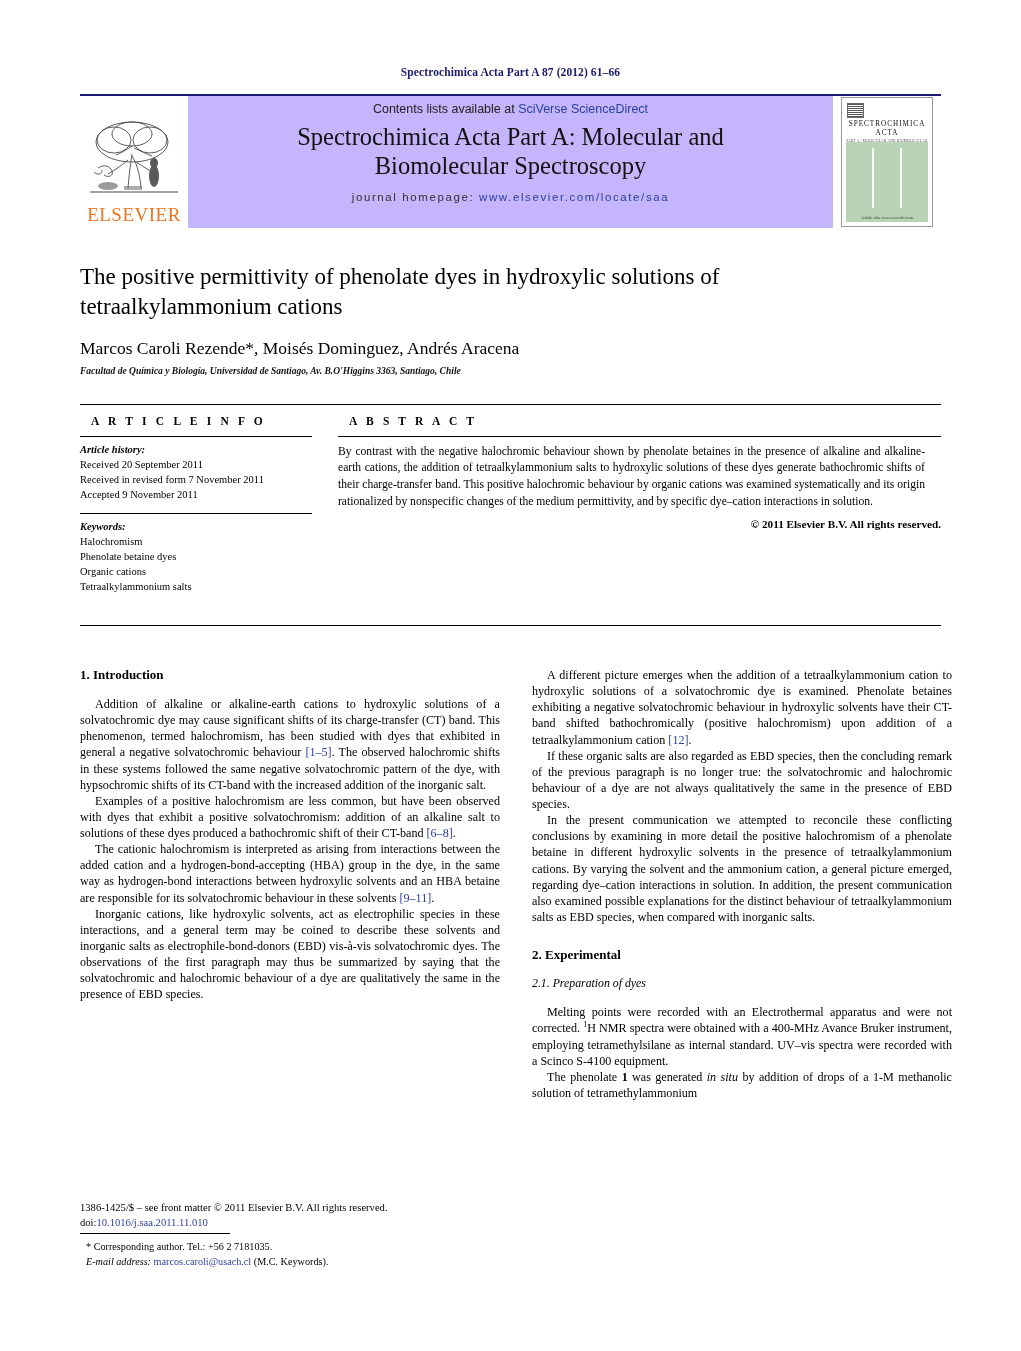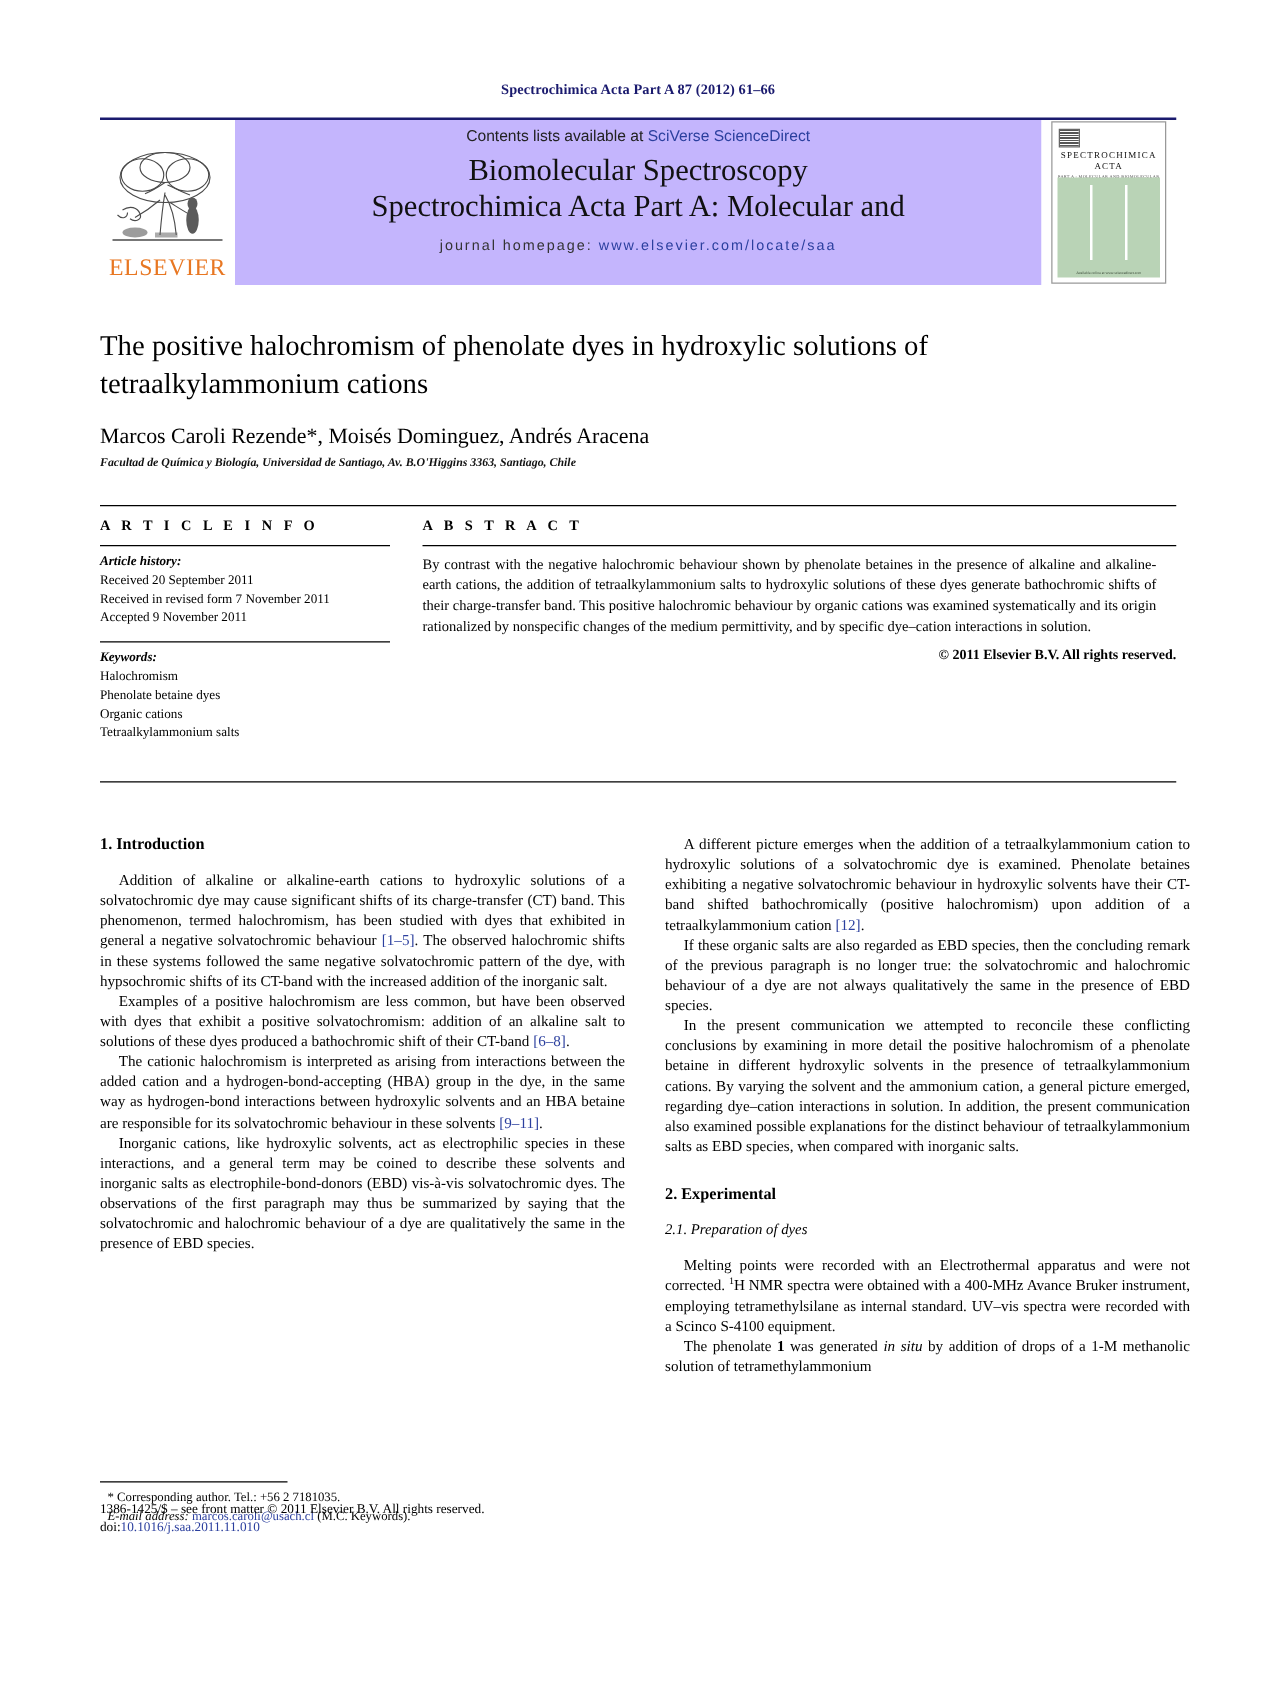--- a/index.html
+++ b/index.html
@@ -191,21 +191,21 @@
     border-top: 1px solid #000;
     padding-top: 0;
   }
   .info-col { width: 232px; flex: 0 0 232px; }
   .abs-col  { flex: 1 1 auto; }
   .sec-label {
     font-family: "Liberation Serif", serif;
     font-weight: bold;
     font-size: 11.5px;
     letter-spacing: 3.2px;
-    margin: 10px 0 9px 0;
+    margin: 10px 0 9px 11px;
   }
   .rule { border-top: 1.6px solid #000; }
   .info-body { font-size: 10.5px; line-height: 1.42; }
   .info-body .ital { font-style: italic; font-weight: bold; }
   .info-group { padding-top: 6px; }
   .info-sep {
     border-top: 1px solid #000;
     margin: 11px 0 0 0;
   }
   .abstract-text {
@@ -255,21 +255,21 @@
     color: #2b3f9e;
     text-decoration: none;
   }
   .bold-num { font-weight: bold; }
   .ital { font-style: italic; }
 
   
   .footnote-block {
     position: absolute;
     left: 80px;
-    top: 1185px;
+    top: 1233px;
     width: 420px;
     font-size: 10.2px;
     line-height: 1.45;
   }
   .footnote-rule {
     border-top: 1px solid #000;
     width: 150px;
     margin-bottom: 6px;
   }
   .fn-line { margin: 0; }
@@ -321,22 +321,22 @@
         <line x1="2" y1="76" x2="90" y2="76" stroke="#4a4a4a" stroke-width="1.2"></line>
       </svg>
       <div class="elsevier-word">ELSEVIER</div>
     </div>
 
     <div class="mast-center">
       <div class="contents-line">
         <span>Contents lists available at </span><span class="sd">SciVerse ScienceDirect</span>
       </div>
       <div class="journal-title">
+        <div>Spectrochimica Acta Part A: Molecular and</div>
         <div>Biomolecular Spectroscopy</div>
-        <div>Spectrochimica Acta Part A: Molecular and</div>
       </div>
       <div class="homepage">
         <span>journal homepage:</span>
         <span class="url">www.elsevier.com/locate/saa</span>
       </div>
     </div>
 
     <div class="cover-box">
       <div class="cover">
         <div class="cover-top">
@@ -346,21 +346,21 @@
           <div class="cover-sub">PART A : MOLECULAR AND BIOMOLECULAR SPECTROSCOPY</div>
         </div>
         <div class="cover-green">
           <div class="cover-foot">Available online at www.sciencedirect.com</div>
         </div>
       </div>
     </div>
   </div>
 
   <div class="title-block">
-    <h1 class="article-title">The positive halochromism of phenolate dyes in hydroxylic solutions of tetraalkylammonium cations</h1>
+    <h1 class="article-title">The positive permittivity of phenolate dyes in hydroxylic solutions of tetraalkylammonium cations</h1>
     <div class="authors">Marcos Caroli Rezende*, Moisés Dominguez, Andrés Aracena</div>
     <div class="affiliation">Facultad de Química y Biología, Universidad de Santiago, Av. B.O'Higgins 3363, Santiago, Chile</div>
   </div>
 
   <div class="info-abstract">
 
     <div class="info-col">
       <div class="sec-label">A R T I C L E    I N F O</div>
       <div class="rule"></div>
       <div class="info-body info-group">

